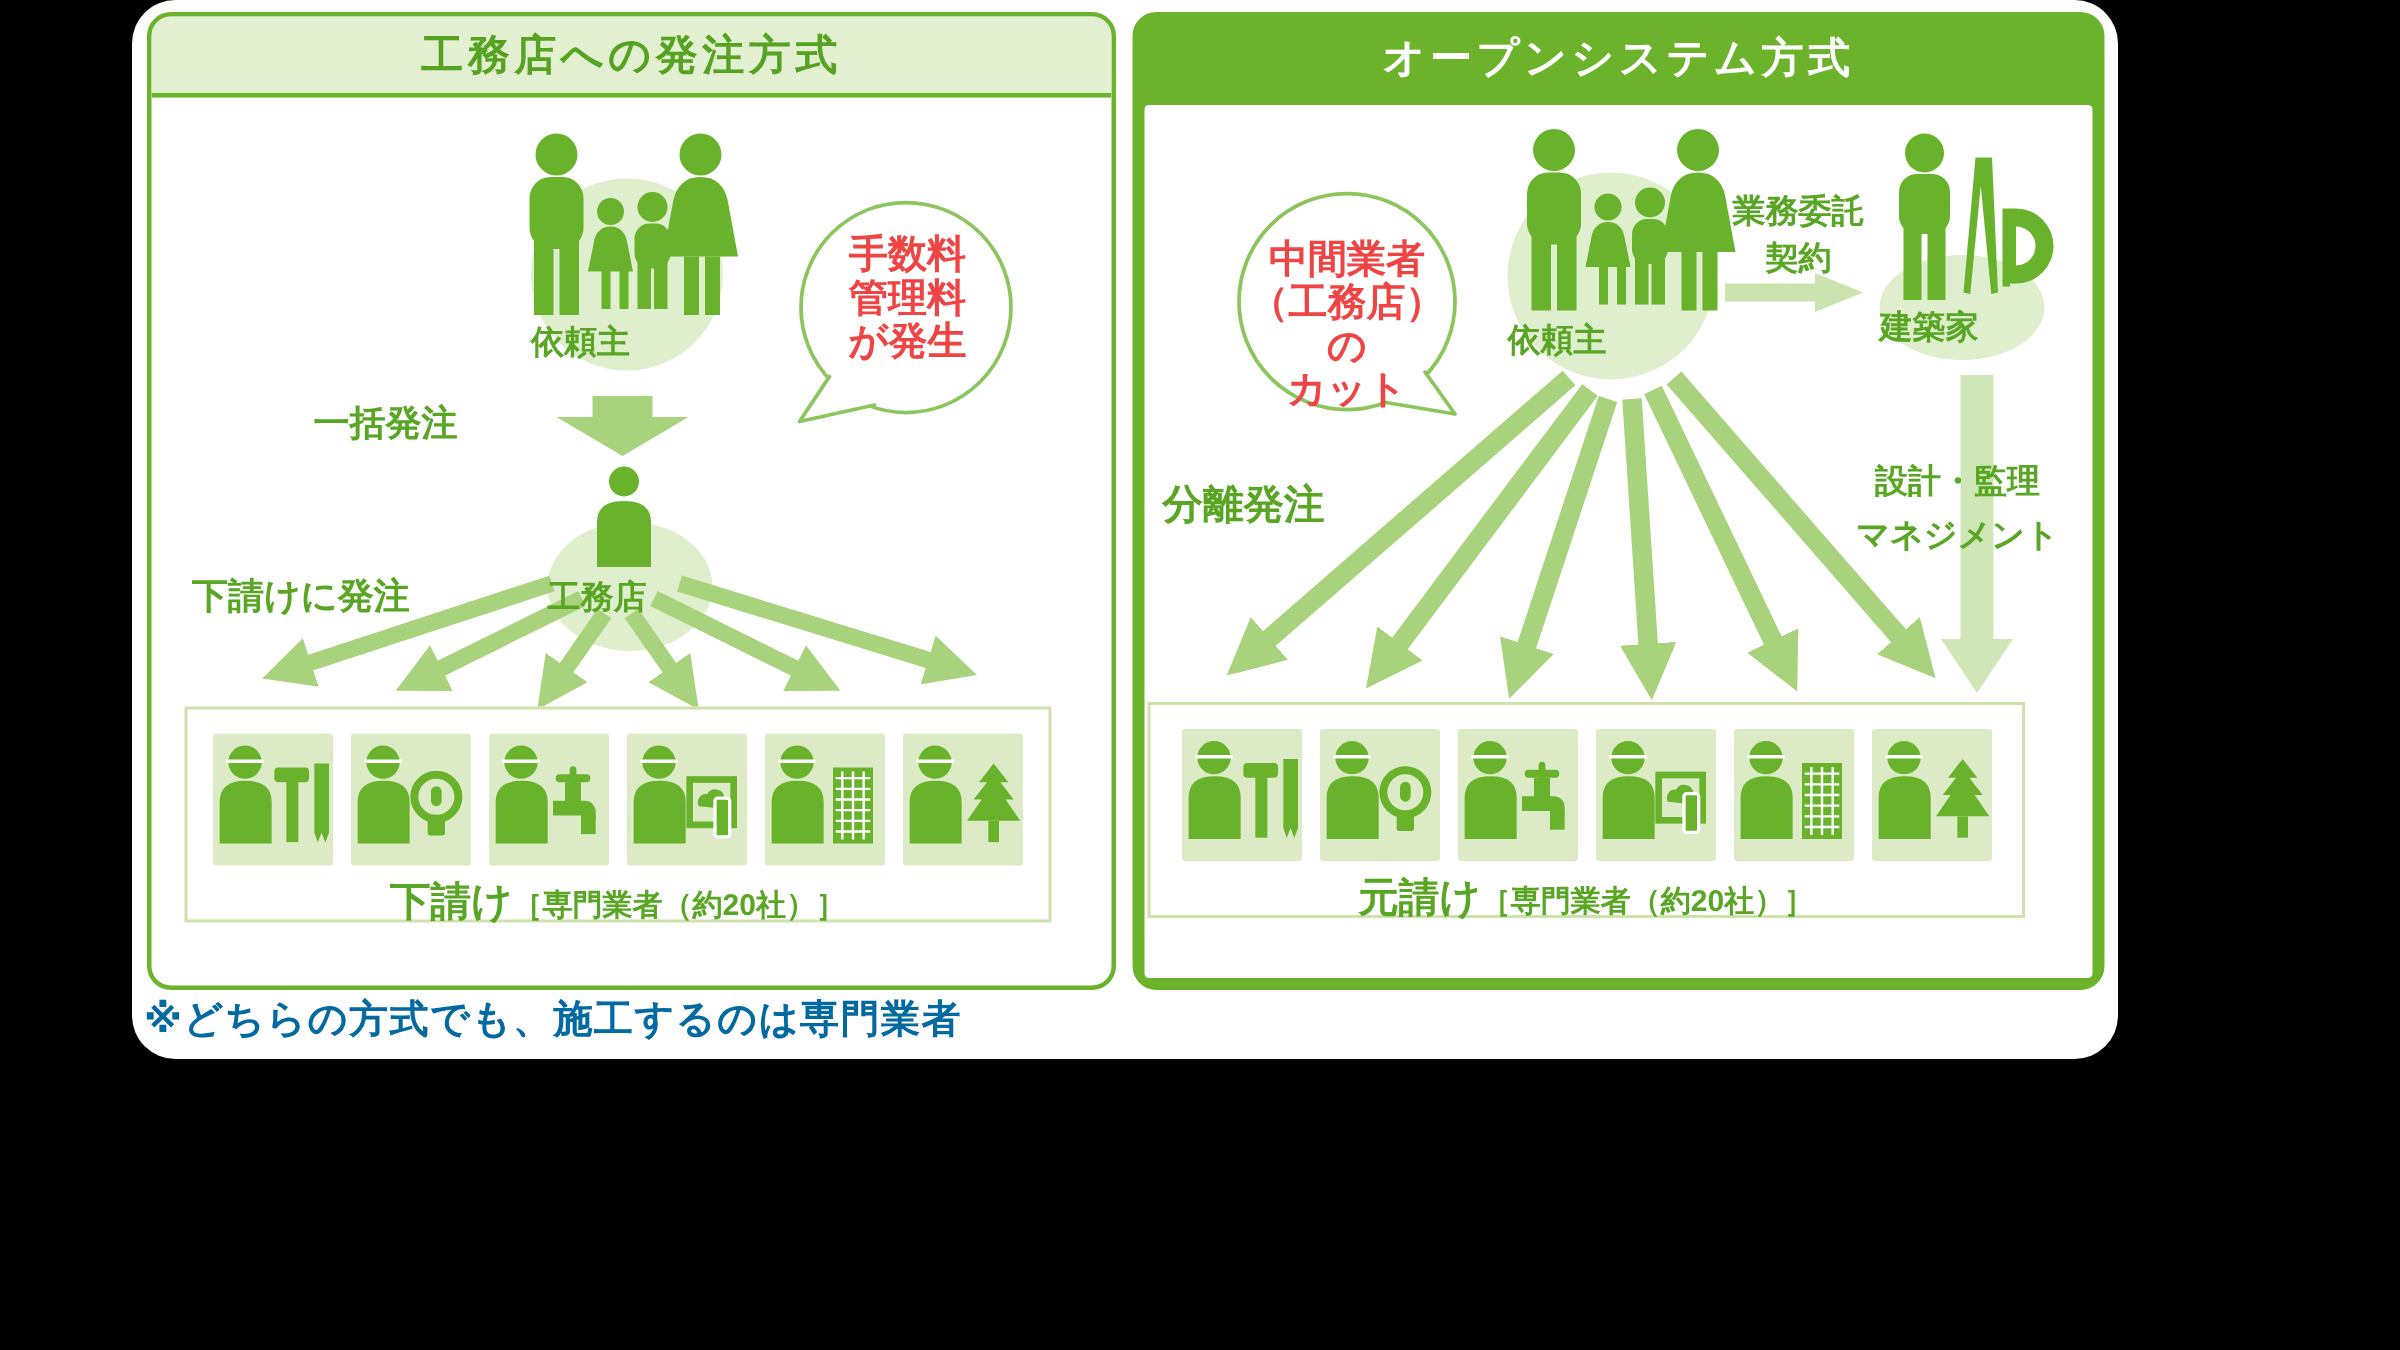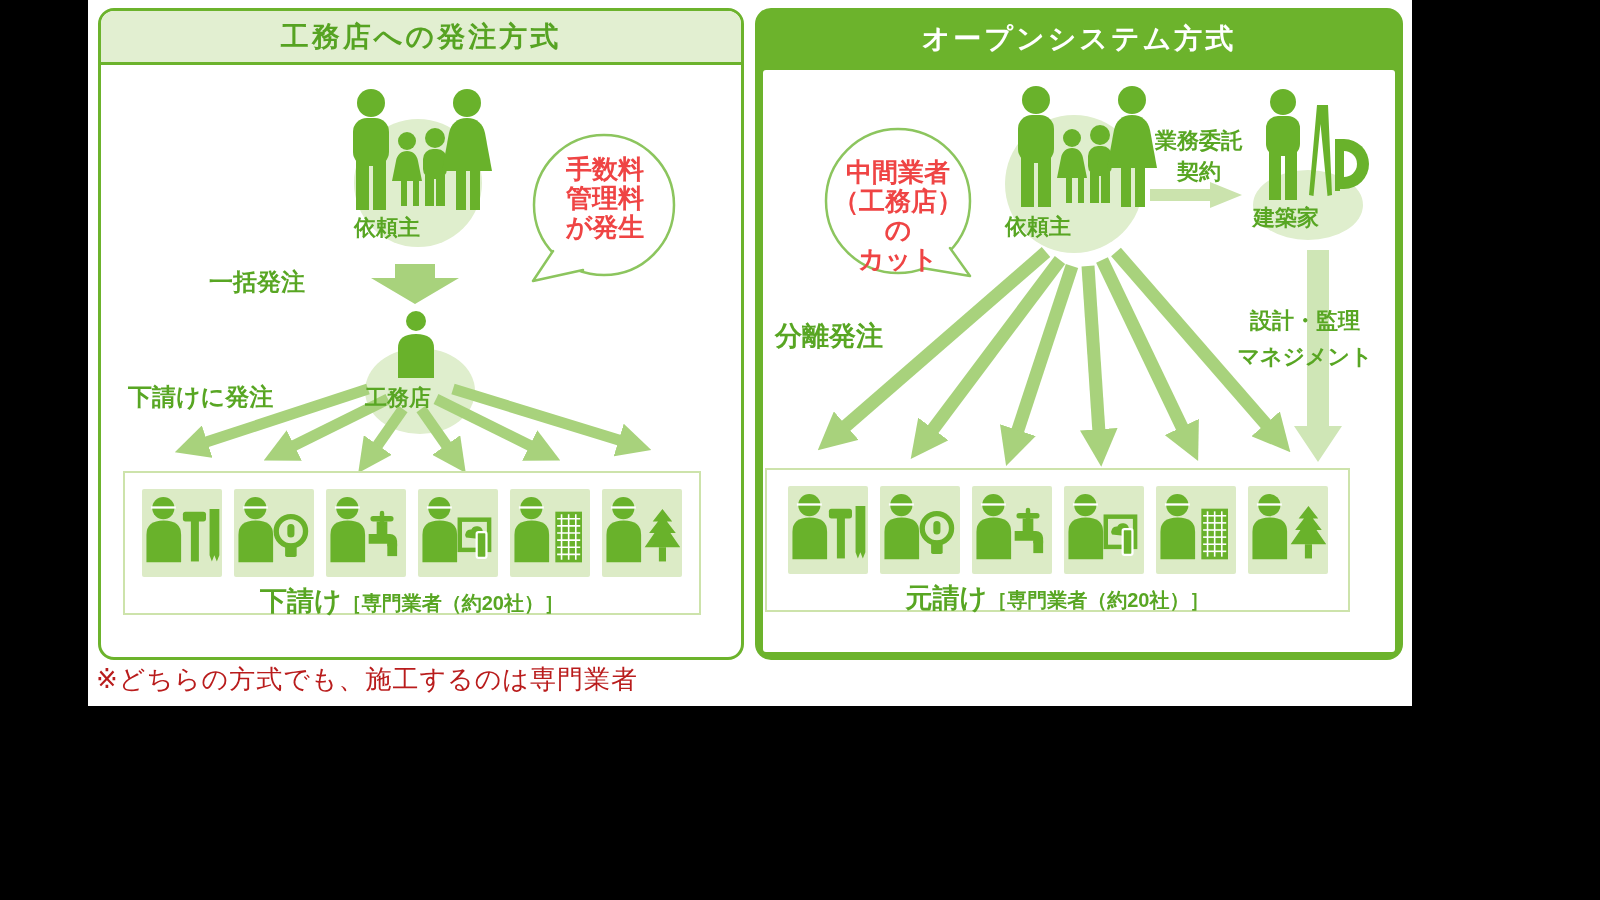--- a/index.html
+++ b/index.html
@@ -1,17 +1,17 @@
 <!DOCTYPE html>
 <html><head>
 <meta charset="utf-8">
 <style>
   html,body{margin:0;padding:0;background:#000;}
   body{width:1600px;height:900px;position:relative;font-family:"Liberation Sans","DejaVu Sans",sans-serif;overflow:hidden;}
-  .canvas{position:absolute;left:88px;top:0;width:1324px;height:706px;background:#ffffff;}
+  .canvas{position:absolute;left:88px;top:0;width:1324px;height:706px;background:#ffffff;border-radius:29px;}
   
   .panel-left{position:absolute;left:10px;top:8px;width:640px;height:646px;background:#fff;border:3px solid #6cb32c;border-radius:16px;overflow:hidden;}
   .panel-left .hdr{position:absolute;left:0;top:0;width:100%;height:51px;background:#e2efd1;border-bottom:3px solid #6cb32c;display:flex;align-items:center;justify-content:center;}
   .hdr-title{font-size:28px;font-weight:bold;color:#56a322;letter-spacing:3px;}
   
   .panel-right{position:absolute;left:667px;top:8px;width:648px;height:652px;background:#6cb32c;border-radius:16px;}
   .panel-right .hdr{position:absolute;left:0;top:0;width:100%;height:62px;display:flex;align-items:center;justify-content:center;}
   .hdr-title-white{font-size:28px;font-weight:bold;color:#ffffff;letter-spacing:3px;}
   .panel-right .inner{position:absolute;left:8px;top:62px;width:632px;height:582px;background:#ffffff;border-radius:3px;}
   
@@ -19,21 +19,21 @@
   .circle-bg{position:absolute;border-radius:50%;background:#dfeecd;}
   .glabel{position:absolute;text-align:left;font-weight:bold;color:#58a623;font-size:22px;font-family:Liberation Serif, serif;}
   .free-label{position:absolute;font-weight:bold;color:#58a623;white-space:nowrap;}
   .bubble-text{position:absolute;text-align:center;font-weight:bold;color:#ef4444;font-size:26px;line-height:29px;z-index:6;}
   .workers-wrap{position:absolute;background:#fff;border:2px solid #cde3ab;display:flex;justify-content:center;gap:12px;padding-top:16px;box-sizing:border-box;}
   .worker-tile{width:80px;height:88px;background:#dcebc6;border-radius:2px;flex:0 0 auto;}
   .worker-tile svg{width:100%;height:100%;display:block;}
   .caption{position:absolute;left:0;bottom:5px;width:100%;text-align:center;white-space:nowrap;}
   .caption .big{font-size:27px;font-weight:bold;color:#58a623;}
   .caption .small{font-size:20px;font-weight:bold;color:#58a623;}
-  .note{position:absolute;left:8px;top:662px;font-size:26px;font-weight:normal;color:#b91c1c;letter-spacing:1px;}
+  .note{position:absolute;left:8px;top:662px;font-size:26px;font-weight:bold;color:#0369a1;letter-spacing:1px;}
   svg{overflow:visible;}
 </style>
 </head>
 <body>
 
 <div class="canvas">
 
   <div class="panel-left">
     <div class="hdr">
       <span class="hdr-title">工務店への発注方式</span>

